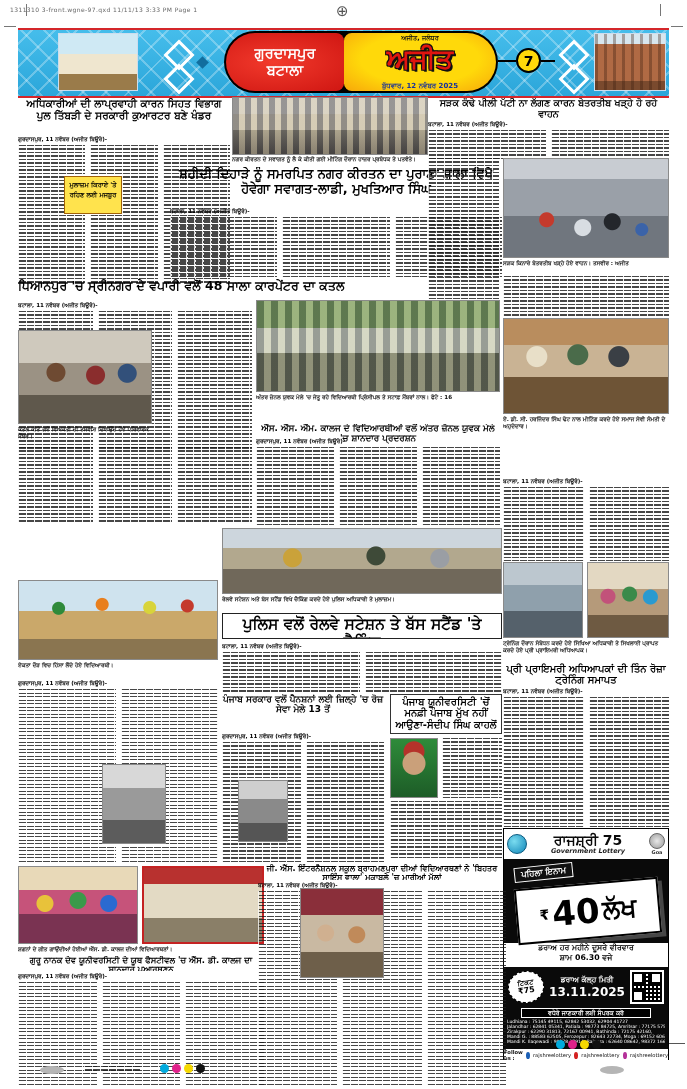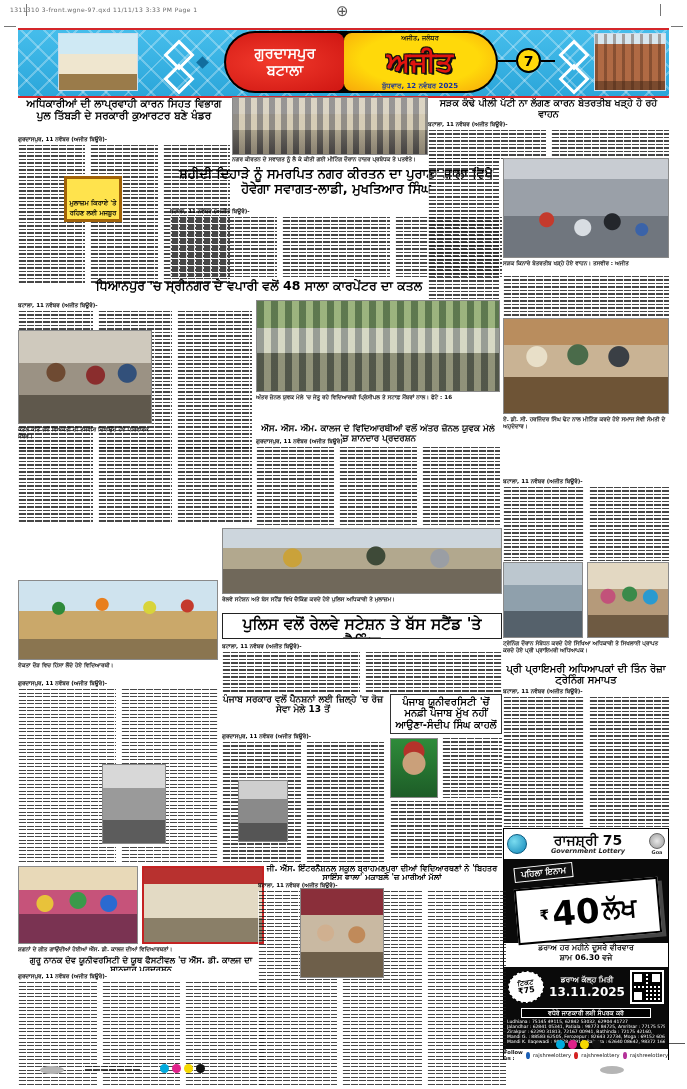--- a/index.html
+++ b/index.html
@@ -29,22 +29,22 @@
             display:flex;flex-direction:column;justify-content:center;align-items:center;color:#fff;font-weight:700;}
   .cap-right{background:radial-gradient(ellipse at 50% 45%, #ffd90a 55%, #f7a70a);border-radius:8px 30px 30px 8px;
              display:flex;flex-direction:column;justify-content:space-between;align-items:center;}
   .brand{color:#e0150f;font-weight:700;
          text-shadow:-1px -1px 0 #111,1px -1px 0 #111,-1px 1px 0 #111,1px 1px 0 #111,2px 2px 0 #111;}
   .diamond{width:22px;height:22px;border:3px solid #fff;transform:rotate(45deg);box-sizing:border-box;}
   .diamond-s{width:9px;height:9px;background:#126e9e;transform:rotate(45deg);}
   .pgline{height:2px;background:#000;}
   .pgcircle{width:25px;height:25px;border-radius:50%;background:#ffd90a;border:2.5px solid #000;
             display:flex;align-items:center;justify-content:center;font-weight:700;font-size:14px;color:#000;box-sizing:border-box;}
-  .hibox{background:#ffe34d;border:3px solid #a16207;font-weight:700;text-align:center;
-         font-size:6.6px;line-height:1.45;padding:20px 2px;box-sizing:border-box;color:#000;}
+  .hibox{background:#ffe34d;border:1px solid #a16207;font-weight:700;text-align:center;
+         font-size:6.6px;line-height:1.45;padding:4px 2px;box-sizing:border-box;color:#000;}
   .crop{border-color:#777;}
   
   .ad{border:1.5px solid #000;background:#fff;box-sizing:border-box;}
   .ad-black{background:#0a0a0a;position:relative;}
   .ribbon{background:#111;color:#fff;border:1px solid #fff;font-weight:700;transform:rotate(-6deg);
           padding:1px 6px;display:inline-block;}
   .prizecard{background:#fff;border:2px solid #000;box-shadow:4px 4px 0 rgba(255,255,255,.25);
              transform:rotate(-5deg);display:flex;align-items:center;justify-content:center;gap:3px;}
   .star{background:#fff;border:1.5px dashed #000;border-radius:50%;display:flex;flex-direction:column;
         align-items:center;justify-content:center;font-weight:700;color:#000;transform:rotate(-8deg);}
@@ -78,21 +78,21 @@
     <div class="abs diamond" style="left:150px;top:38px;"></div>
     <div class="abs diamond-s abs" style="left:180px;top:28px;"></div>
 
     <div class="abs capsule" style="left:206px;top:1px;width:274px;height:62px;">
       <div class="cap-left" style="width:118px;">
         <div style="font-size:14.5px;">ਗੁਰਦਾਸਪੁਰ</div>
         <div style="font-size:14.5px;">ਬਟਾਲਾ</div>
       </div>
       <div class="cap-right" style="flex:1;padding:1px 2px;">
         <div style="font-size:6.5px;font-weight:700;color:#111;">ਅਜੀਤ, ਜਲੰਧਰ</div>
-        <div class="brand" style="font-size:27px;line-height:.95;">ਅਜੀਤ</div>
+        <div class="brand" style="font-size:27px;line-height:.95;font-family:Liberation Mono, monospace;">ਅਜੀਤ</div>
         <div style="font-size:7px;font-weight:700;color:#16329b;">ਬੁੱਧਵਾਰ, 12 ਨਵੰਬਰ 2025</div>
       </div>
     </div>
 
     <div class="abs pgline" style="left:480px;top:30px;width:18px;"></div>
     <div class="abs pgcircle" style="left:498px;top:18px;">
       <span>7</span>
     </div>
     <div class="abs pgline" style="left:523px;top:30px;width:14px;"></div>
 
@@ -140,21 +140,21 @@
   <div class="abs photo" style="left:503px;top:158px;width:166px;height:100px;
               background-image:
                 radial-gradient(circle at 26% 62%, #c43a2c 0 7px, transparent 8px),
                 radial-gradient(circle at 48% 70%, #d8dde2 0 8px, transparent 9px),
                 radial-gradient(circle at 66% 64%, #23262b 0 8px, transparent 9px),
                 radial-gradient(circle at 84% 72%, #3b63a8 0 6px, transparent 7px),
                 linear-gradient(180deg,#c8ccd2 0 20%,#9aa0a8 20% 58%,#70767e 58%);"></div>
   <div class="abs cap" style="left:503px;top:260px;width:166px;height:14px;font-size:5.6px;">ਸੜਕ ਕਿਨਾਰੇ ਬੇਤਰਤੀਬ ਖੜ੍ਹੇ ਹੋਏ ਵਾਹਨ। ਤਸਵੀਰ : ਅਜੀਤ</div>
   <div class="abs ft" style="left:503px;top:276px;width:166px;height:40px;"></div>
 
-  <div class="abs h" style="left:18px;top:279px;width:482px;height:20px;font-size:12.5px;text-align:center;">ਧਿਆਨਪੁਰ 'ਚ ਸ੍ਰੀਨਗਰ ਦੇ ਵਪਾਰੀ ਵਲੋਂ 48 ਸਾਲਾ ਕਾਰਪੇਂਟਰ ਦਾ ਕਤਲ</div>
+  <div class="abs h" style="left:18px;top:279px;width:482px;height:20px;font-size:12.5px;text-align:left;">ਧਿਆਨਪੁਰ 'ਚ ਸ੍ਰੀਨਗਰ ਦੇ ਵਪਾਰੀ ਵਲੋਂ 48 ਸਾਲਾ ਕਾਰਪੇਂਟਰ ਦਾ ਕਤਲ</div>
   <div class="abs" style="left:18px;top:302px;width:234px;">
     <div class="dl">ਬਟਾਲਾ, 11 ਨਵੰਬਰ (ਅਜੀਤ ਬਿਊਰੋ)-</div>
     <div class="cols" style="margin-top:2px;">
       <div class="ft" style="height:138px;"></div>
       <div class="ft" style="height:138px;"></div>
       <div class="ft" style="height:138px;"></div>
     </div>
   </div>
   <div class="abs photo" style="left:18px;top:330px;width:134px;height:94px;
               background-image:
@@ -329,21 +329,21 @@
 
   <div class="abs photo" style="left:18px;top:866px;width:120px;height:78px;
               background-image:
                 radial-gradient(circle at 22% 48%, #e8c23a 0 8px, transparent 9px),
                 radial-gradient(circle at 50% 44%, #3a9a4a 0 8px, transparent 9px),
                 radial-gradient(circle at 76% 48%, #2a6ad0 0 8px, transparent 9px),
                 linear-gradient(180deg,#e8d9b8 0 30%,#c6537a 30% 62%,#7a3352 62%);"></div>
   <div class="abs photo" style="left:142px;top:866px;width:122px;height:78px;border:2px solid #c42222;
               background:linear-gradient(180deg,#b8312f 0 22%,#e3dac4 22% 68%,#8a7f68 68%);"></div>
   <div class="abs cap" style="left:18px;top:946px;width:246px;height:9px;font-size:5.6px;">ਸ਼ਗਨਾਂ ਦੇ ਗੀਤ ਗਾਉਂਦੀਆਂ ਹੋਈਆਂ ਐੱਸ. ਡੀ. ਕਾਲਜ ਦੀਆਂ ਵਿਦਿਆਰਥਣਾਂ।</div>
-  <div class="abs h" style="left:18px;top:956px;width:246px;height:15px;font-size:8.4px;">ਗੁਰੂ ਨਾਨਕ ਦੇਵ ਯੂਨੀਵਰਸਿਟੀ ਦੇ ਯੂਥ ਫੈਸਟੀਵਲ 'ਚ ਐੱਸ. ਡੀ. ਕਾਲਜ ਦਾ ਸ਼ਾਨਦਾਰ ਪ੍ਰਦਰਸ਼ਨ</div>
+  <div class="abs h" style="left:18px;top:956px;width:246px;height:15px;font-size:8.4px;">ਗੁਰੂ ਨਾਨਕ ਦੇਵ ਯੂਨੀਵਰਸਿਟੀ ਦੇ ਯੂਥ ਫੈਸਟੀਵਲ 'ਚ ਐੱਸ. ਡੀ. ਕਾਲਜ ਦਾ ਸ਼ਾਨਦਾਰ ਪ੍ਆਰਥਣ਼ਨ</div>
   <div class="abs" style="left:18px;top:973px;width:246px;">
     <div class="dl">ਗੁਰਦਾਸਪੁਰ, 11 ਨਵੰਬਰ (ਅਜੀਤ ਬਿਊਰੋ)-</div>
     <div class="cols" style="margin-top:2px;">
       <div class="ft" style="height:104px;"></div>
       <div class="ft" style="height:104px;"></div>
       <div class="ft" style="height:104px;"></div>
     </div>
   </div>
 
   <div class="abs h" style="left:258px;top:864px;width:248px;height:16px;font-size:8px;">ਜੀ. ਐੱਸ. ਇੰਟਰਨੈਸ਼ਨਲ ਸਕੂਲ ਬ੍ਰਾਹਮਣਪੁਰਾ ਦੀਆਂ ਵਿਦਿਆਰਥਣਾਂ ਨੇ 'ਬਿਹਤਰ ਸਾਇੰਸ ਵਾਲਾ' ਮੁਕਾਬਲੇ 'ਚ ਮਾਰੀਆਂ ਮੱਲਾਂ</div>

